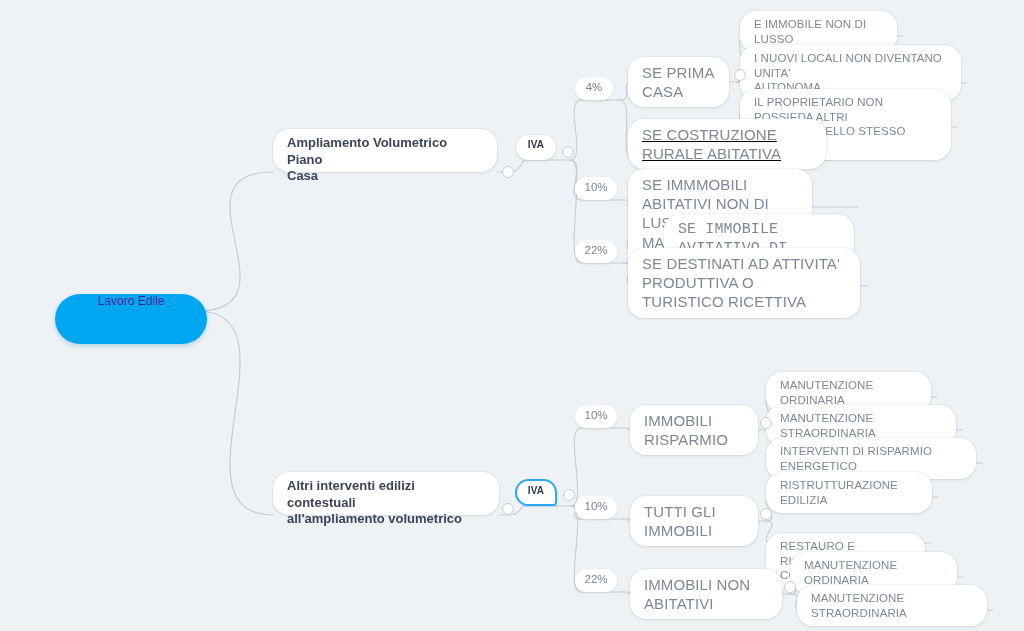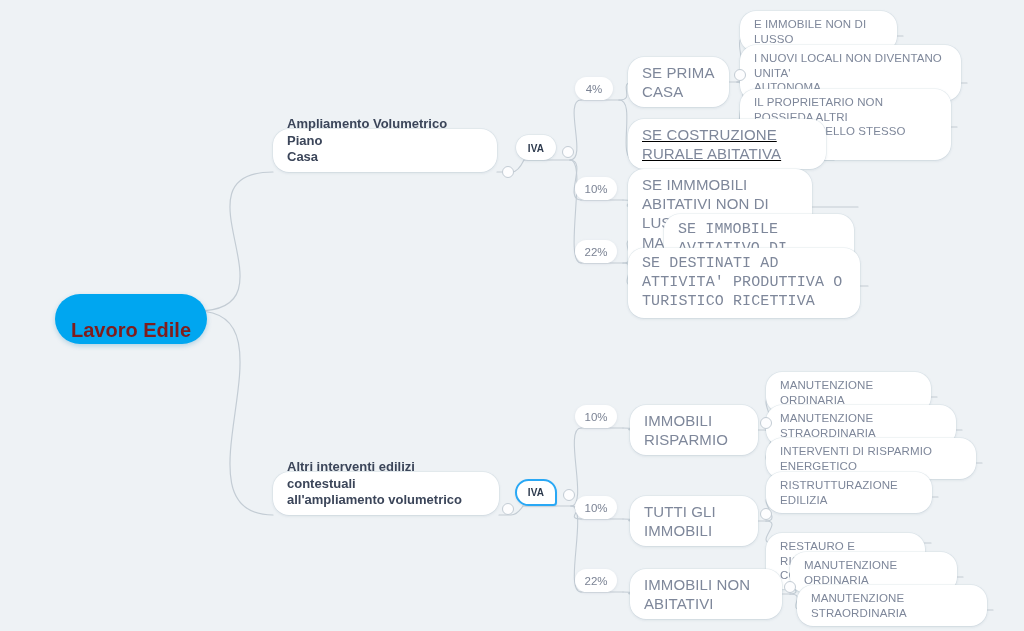--- a/index.html
+++ b/index.html
@@ -12,38 +12,38 @@
   }
   #map{position:absolute;inset:0;}
   svg.links{position:absolute;left:0;top:0;width:1024px;height:631px;pointer-events:none;}
 
   .node{
     position:absolute;
     box-sizing:border-box;
     background:#ffffff;
     border-radius:16px;
     display:flex;
-    align-items:flex-end;
+    align-items:flex-start;
     box-shadow:0 1px 3px rgba(120,140,160,.22), 0 0 0 .5px rgba(190,205,215,.35);
     padding:6px 14px;
     line-height:1.28;
   }
 
   
   .node.root{
     background:#00a6f0;
     border-radius:26px;
     box-shadow:0 2px 5px rgba(0,120,180,.25);
     padding:0 22px;
     justify-content:center;
   }
   .node.root .txt{
-    color:#7f1d1d;
-    font-size:20px;
-    font-weight:700;
+    color:#4c1d95;
+    font-size:12px;
+    font-weight:400;
     white-space:nowrap;
   }
 
   
   .node.lvl1 .txt{
     color:#3b4559;
     font-size:13px;
     font-weight:bold;
   }
 
@@ -201,21 +201,21 @@
       <div class="node mid" style="left: 628px; top: 169px; width: 184px; min-height: 38px;">
         <span class="txt">SE IMMMOBILI ABITATIVI NON DI LUSSO,
 MA NON RIENTRANTI NEI CASI AL 4%</span>
       </div>
       <div class="node pct" style="left: 575px; top: 240px; width: 42px; min-height: 23px; height: 23px;">
         <span class="txt">22%</span>
       </div>
       <div class="node mid" style="left: 664px; top: 214px; width: 190px; min-height: 25px; font-family: Liberation Mono, monospace;">
         <span class="txt">SE IMMOBILE AVITATIVO DI LUSSO</span>
       </div>
-      <div class="node mid" style="left: 628px; top: 248px; width: 232px; min-height: 38px; font-family: Liberation Mono, monospace;">
+      <div class="node mid" style="left: 628px; top: 248px; width: 232px; min-height: 38px;">
         <span class="txt">SE DESTINATI AD ATTIVITA' PRODUTTIVA O
 TURISTICO RICETTIVA</span>
       </div>
       <div class="node lvl1" style="left: 273px; top: 472px; width: 226px; min-height: 43px; height: 43px;">
         <span class="txt">Altri interventi edilizi contestuali
 all'ampliamento volumetrico</span>
       </div>
       <div class="node iva selected" style="left: 515px; top: 479px; width: 42px; min-height: 27px; height: 27px;">
         <span class="txt">IVA</span>
       </div>

